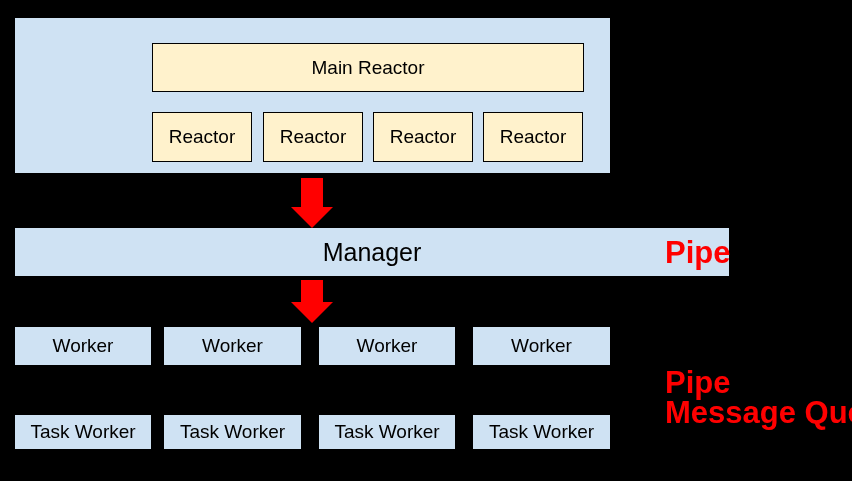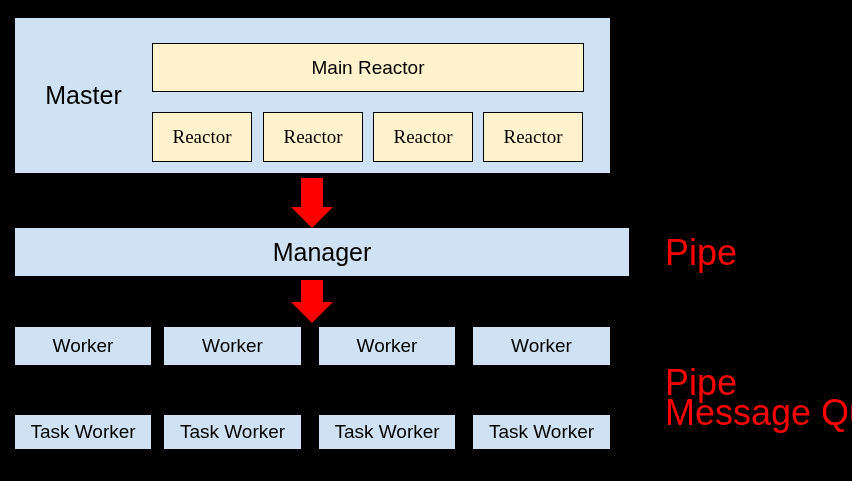--- a/index.html
+++ b/index.html
@@ -35,28 +35,28 @@
   
   .master { left: 15px; top: 18px; width: 595px; height: 155px; }
   .master-label {
     position: absolute;
     left: 0; top: 0;
     width: 137px; height: 100%;
     display: flex; align-items: center; justify-content: center;
     font-size: 25px;
   }
   .main-reactor { left: 137px; top: 25px; width: 432px; height: 49px; }
-  .reactor { top: 94px; width: 100px; height: 50px; font-family: Liberation Serif, serif; }
+  .reactor { top: 94px; width: 100px; height: 50px; }
   .reactor-1 { left: 137px; }
   .reactor-2 { left: 248px; }
   .reactor-3 { left: 358px; }
   .reactor-4 { left: 468px; }
 
   
-  .manager { left: 15px; top: 228px; width: 614px; height: 48px; }
+  .manager { left: 15px; top: 228px; width: 714px; height: 48px; }
 
   
   .worker-row-y { top: 327px; height: 38px; }
   .task-row-y { top: 415px; height: 34px; }
   .col-1 { left: 15px;  width: 136px; }
   .col-2 { left: 164px; width: 137px; }
   .col-3 { left: 319px; width: 136px; }
   .col-4 { left: 473px; width: 137px; }
 
   
@@ -79,35 +79,34 @@
   .arrow-1 .shaft { height: 29px; }
   .arrow-1 .head { top: 29px; }
   .arrow-2 { left: 291px; top: 280px; height: 43px; }
   .arrow-2 .shaft { height: 22px; }
   .arrow-2 .head { top: 22px; }
 
   
   .red-label {
     position: absolute;
     color: #ff0000;
-    font-weight: normal;
-    font-size: 36px;
+    font-weight: bold;
+    font-size: 31px;
     line-height: 30px;
     white-space: nowrap;
   }
   .pipe-top { left: 665px; top: 238px; }
   .pipe-bottom { left: 665px; top: 368px; }
 </style>
 </head>
 <body>
 
 <div class="stage">
 
   <div class="box blue master">
-    <div class="master-label">Master</div>
     <div class="box yellow main-reactor lbl-md">Main Reactor</div>
     <div class="box yellow reactor reactor-1 lbl-md">Reactor</div>
     <div class="box yellow reactor reactor-2 lbl-md">Reactor</div>
     <div class="box yellow reactor reactor-3 lbl-md">Reactor</div>
     <div class="box yellow reactor reactor-4 lbl-md">Reactor</div>
   </div>
 
   <div class="arrow arrow-1">
     <div class="shaft"></div>
     <div class="head"></div>

